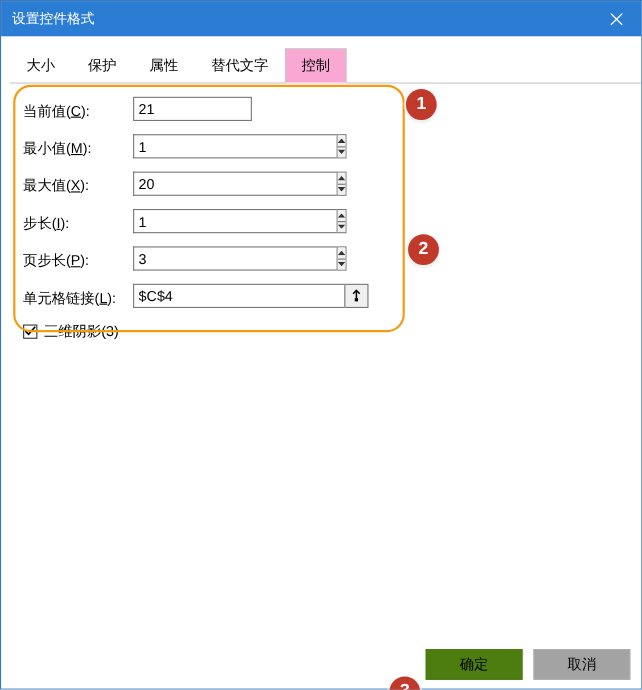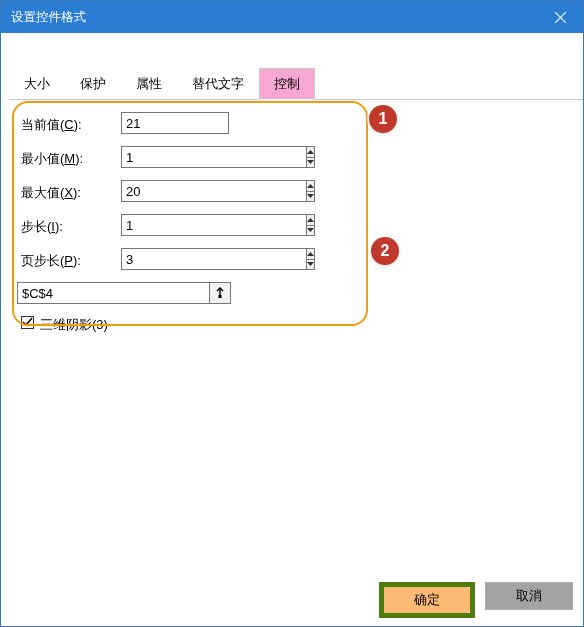--- a/index.html
+++ b/index.html
@@ -13,21 +13,20 @@
     overflow: hidden;
   }
   .window {
     width: 584px;
     height: 627px;
     border: 1px solid #3a78b8;
     box-sizing: border-box;
     display: flex;
     flex-direction: column;
     background: #fff;
-    gap: 24px;
   }
   .titlebar {
     height: 32px;
     background: #2b7cd3;
     color: #fff;
     display: flex;
     align-items: center;
     justify-content: space-between;
     padding-left: 10px;
   }
@@ -177,21 +176,21 @@
     background: #f0f0f0;
     display: flex;
     align-items: center;
     justify-content: center;
     cursor: pointer;
     box-sizing: border-box;
   }
 
   .chk-row {
     display: flex;
-    align-items: flex-start;
+    align-items: center;
     gap: 6px;
     padding-left: 4px;
     margin-top: 4px;
   }
   .chk-box {
     width: 13px; height: 13px;
     border: 1px solid #333;
     display: flex; align-items: center; justify-content: center;
     box-sizing: border-box;
     cursor: pointer;
@@ -209,22 +208,22 @@
     height: 26px;
     border: 1px solid #adadad;
     background: #a3a3a3;
     display: flex;
     align-items: center;
     justify-content: center;
     cursor: pointer;
     font-size: 13px;
   }
   .btn.primary {
-    border: 5px solid #4d7c0f;
-    background: #fdba74;
+    border: 1px solid #4d7c0f;
+    background: #4d7c0f;
   }
 </style>
 </head>
 <body>
 
 <div class="window">
 
   <div class="titlebar">
     <span class="title">设置控件格式</span>
     <div class="close-btn">
@@ -333,20 +332,23 @@
             <div class="spin-btn">
                 <svg width="7" height="4">
                   <polygon points="0,0 3.5,4 7,0" fill="#333"></polygon>
                 </svg>
               </div>
           </div>
         </div>
       </div>
 
       <div class="form-row">
+        <span class="form-label">
+          <span>单元格链接(</span><span class="ul">L</span><span>):</span>
+        </span>
         <div class="link-wrap">
           <input class="text-input" value="$C$4" style="">
           <div class="picker-btn">
             <svg width="12" height="12" viewBox="0 0 12 12">
               <rect x="4.5" y="8" width="3" height="3" fill="#000"></rect>
               <line x1="6" y1="8" x2="6" y2="2" stroke="#000" stroke-width="1.4"></line>
               <polyline points="3,4 6,1 9,4" fill="none" stroke="#000" stroke-width="1.4"></polyline>
             </svg>
           </div>
         </div>

